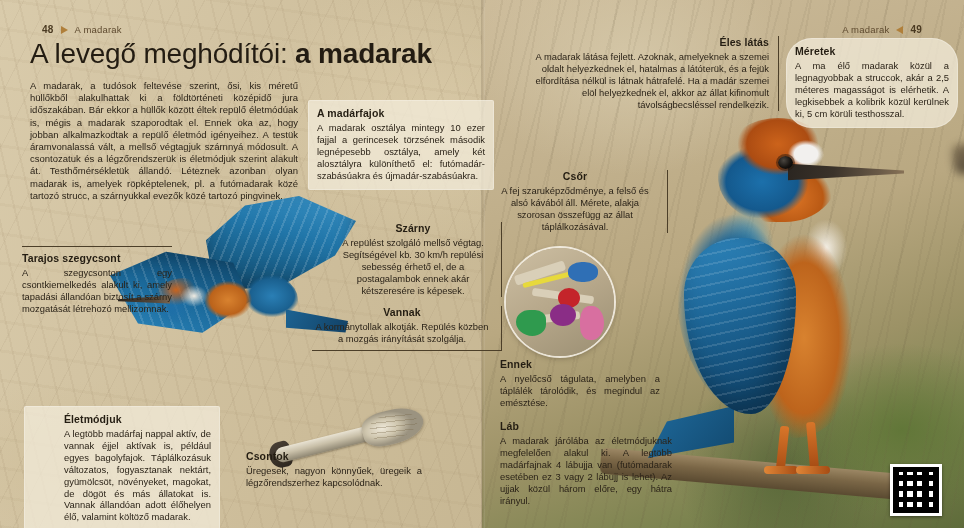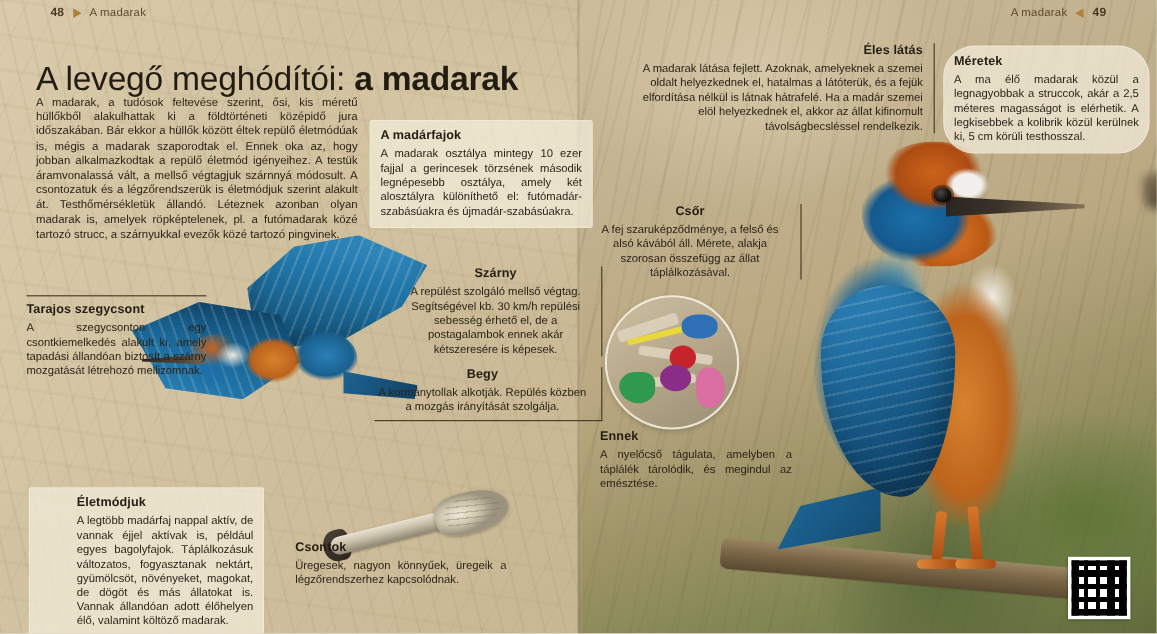--- a/index.html
+++ b/index.html
@@ -49,35 +49,35 @@
     background:linear-gradient(180deg,#6a5b41 0%, #4c4030 60%, #3b3325 100%);
     transform: rotate(-6deg); filter: blur(4px); opacity:.75; border-radius:8px;
   }
   .spine{
     position:absolute; left:481px; top:0; width:4px; height:528px;
     background:linear-gradient(90deg, rgba(80,66,46,.22), rgba(80,66,46,.06), rgba(255,255,255,.10));
   }
 
   
   .runhead{
-    position:absolute; top:5px;
+    position:absolute; top:24px;
     font-size:9.5px; color:#5e4a2f; letter-spacing:.2px;
     display:flex; align-items:center; gap:7px;text-align:center;
   }
   .runhead.left{ left:42px; }
   .runhead.right{ right:42px; }
   .runhead .pg{ font-weight:bold; font-size:10px; color:#4a3a22; }
   .tri{ width:0;height:0; }
   .tri.r{ border-left:7px solid #b07f3a; border-top:4.5px solid transparent; border-bottom:4.5px solid transparent;}
   .tri.l{ border-right:7px solid #b07f3a; border-top:4.5px solid transparent; border-bottom:4.5px solid transparent;}
 
   
   .title{
     position:absolute; left:30px; top:38px;
-    font-size:28px; color:#231c12; letter-spacing:-.2px; white-space:nowrap;margin-top:12px;
+    font-size:28px; color:#231c12; letter-spacing:-.2px; white-space:nowrap;
   }
   .title b{ font-weight:bold; }
 
   
   .block{ position:absolute; }
   .block h4{
     font-size:10.5px; font-weight:bold; color:#241d12;
     margin-bottom:3px; letter-spacing:.1px;
   }
   .block p{
@@ -388,21 +388,21 @@
     <h4>Csőr</h4>
     <p>A fej szaruképződménye, a felső és alsó kávából áll. Mérete, alakja szorosan összefügg az állat táplálkozásával.</p>
   </div>
 
   <div class="block ralign" id="szarny">
     <h4>Szárny</h4>
     <p>A repülést szolgáló mellső végtag. Segítségével kb. 30 km/h repülési sebesség érhető el, de a postagalambok ennek akár kétszeresére is képesek.</p>
   </div>
 
   <div class="block ralign rule-bottom" id="farok">
-    <h4>Begy</h4>
+    <h4>Vannak</h4>
     <p>A kormánytollak alkotják. Repülés közben a mozgás irányítását szolgálja.</p>
   </div>
 
   <div class="block rule-top" id="tarajos">
     <h4>Tarajos szegycsont</h4>
     <p>A szegycsonton egy csontkiemelkedés alakult ki, amely tapadási állandóan biztosít a szárny mozgatását létrehozó mellizomnak.</p>
   </div>
 
   <div class="block panel" id="eletmod">
     <h4>Életmódjuk</h4>
@@ -412,18 +412,22 @@
   <div class="block" id="csontok">
     <h4>Csontok</h4>
     <p>Üregesek, nagyon könnyűek, üregeik a légzőrendszerhez kapcsolódnak.</p>
   </div>
 
   <div class="block" id="begy">
     <h4>Ennek</h4>
     <p>A nyelőcső tágulata, amelyben a táplálék tárolódik, és megindul az emésztése.</p>
   </div>
 
+  <div class="block" id="lab">
+    <h4>Láb</h4>
+    <p>A madarak járólába az életmódjuknak megfelelően alakul ki. A legtöbb madárfajnak 4 lábujja van (futómadarak esetében ez 3 vagy 2 lábujj is lehet). Az ujjak közül három előre, egy hátra irányul.</p>
+  </div>
 
   <div class="qr">
     <div class="qr-inner"></div>
   </div>
 
 </div>
 
 </body></html>

